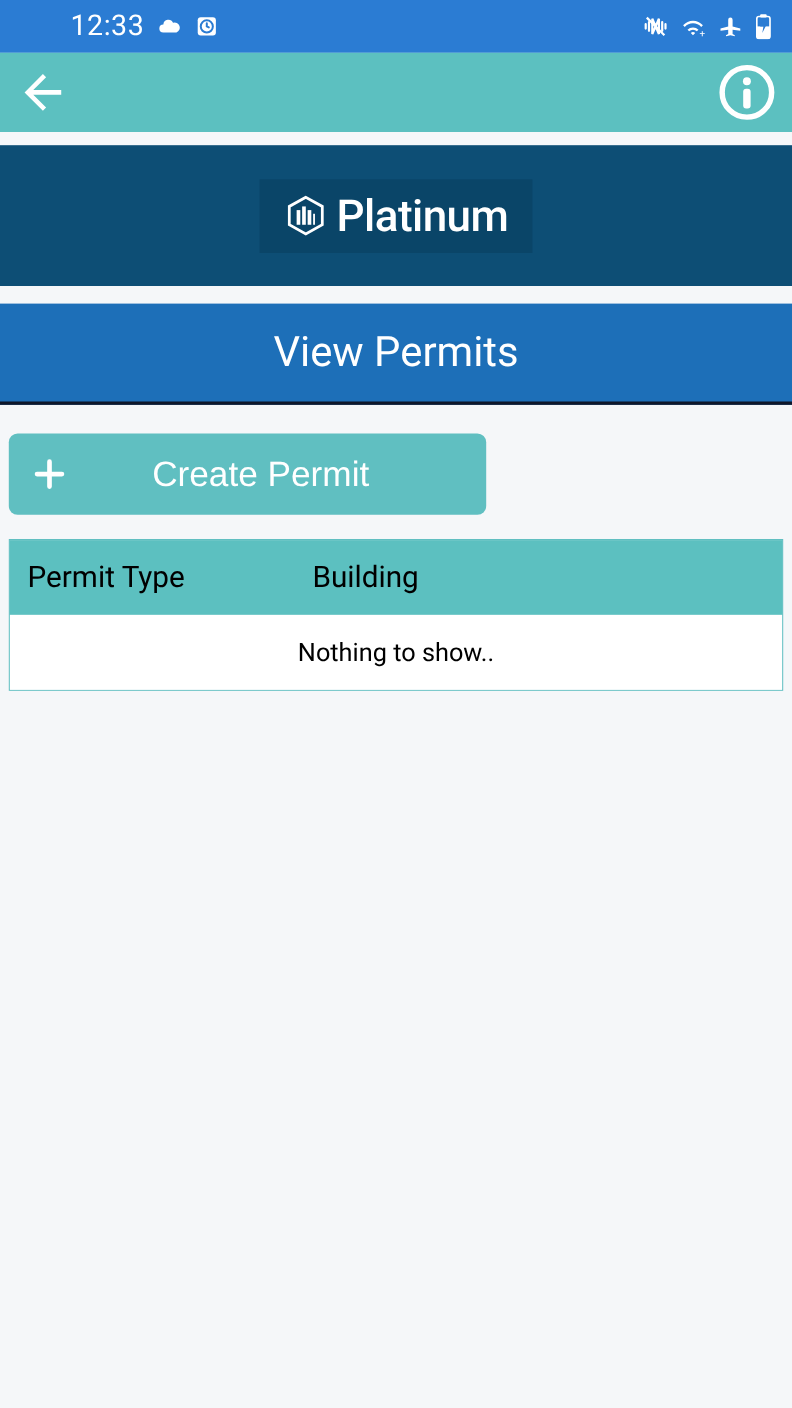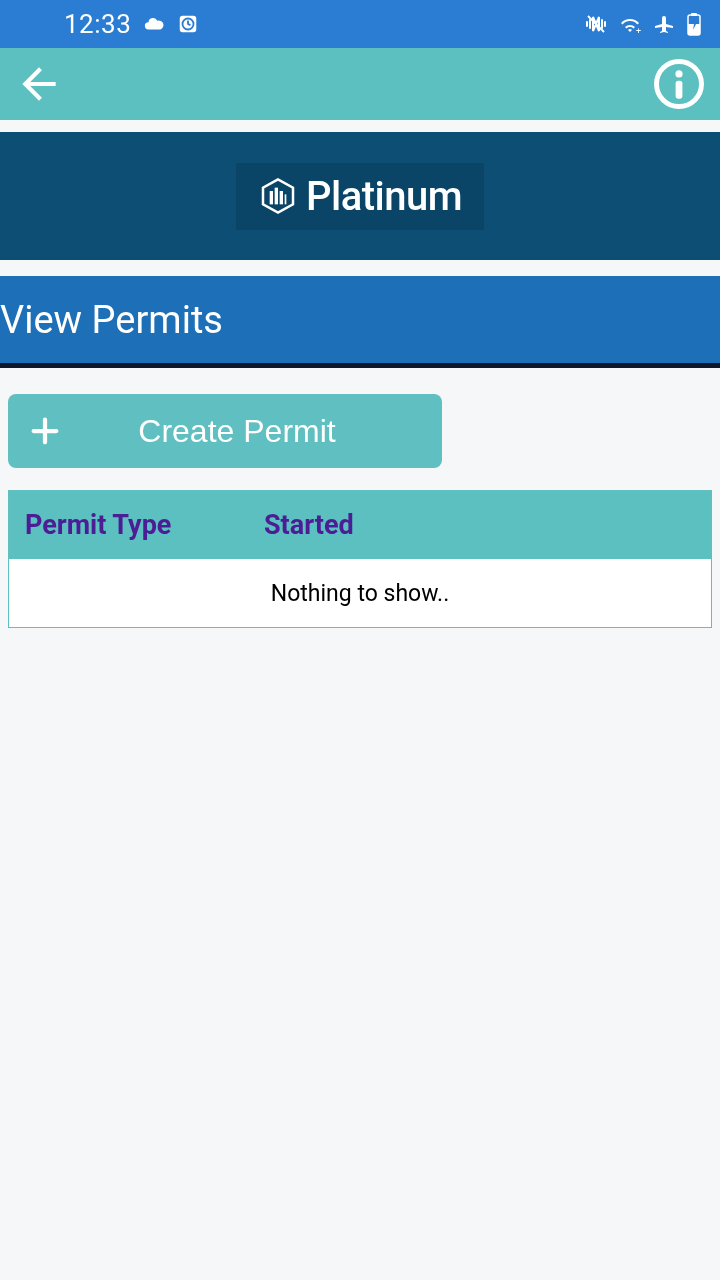--- a/index.html
+++ b/index.html
@@ -52,22 +52,22 @@
     .brand-text { color: #fff; font-size: 40px; font-weight: 500; letter-spacing: -0.5px; }
     
     .spacer-thin2 { height: 16px; background: #f5f7f9; }
     
     
     .title-bar {
       height: 92px;
       background: #1d6fb8;
       display: flex;
       align-items: center;
-      justify-content: flex-start;
-      border-bottom: 5px solid #0f172a;
+      justify-content: center;
+      border-bottom: 3px solid #0f172a;
     }
     .page-title { color: #fff; font-size: 38px; font-weight: 400; }
     
     
     .content { padding: 26px 8px 0 8px; }
     
     .create-btn {
       width: 434px;
       height: 74px;
       background: #60bfc1;
@@ -81,23 +81,24 @@
     }
     .create-plus { flex: 0 0 auto; display: inline-flex; }
     .create-label { flex: 1 1 auto; text-align: center; font-size: 32px; font-weight: 400; padding-right: 30px; }
     
     .table-wrap { margin-top: 22px; border: 1px solid #60bfc1; }
     .table-head {
       height: 68px;
       background: #5cc0c0;
       display: flex;
       align-items: center;
-      color: #4c1d95;
+      color: #000000;
       font-size: 27px;
-      font-weight: 700;
+      font-weight: 400;
+      gap: 20px;
     }
     .col1 { flex: 0 0 255px; padding-left: 16px; }
     .col2 { flex: 0 0 185px; }
     .col3 { flex: 1 1 auto; }
     .table-body {
       height: 68px;
       background: #fff;
       display: flex;
       align-items: center;
       justify-content: center;
@@ -197,19 +198,19 @@
       <svg width="34" height="34" viewBox="0 0 24 24">
           <path d="M12 4v16M4 12h16" stroke="#fff" stroke-width="3" stroke-linecap="round"></path>
         </svg>
     </span>
     <span class="create-label">Create Permit</span>
   </button>
 
   <div class="table-wrap">
     <div class="table-head">
       <div class="col1">Permit Type</div>
-      <div class="col2">Started</div>
+      <div class="col2">Building</div>
     </div>
     <div class="table-body">
       <span>Nothing to show..</span>
     </div>
   </div>
 </div>
 
 </body></html>

